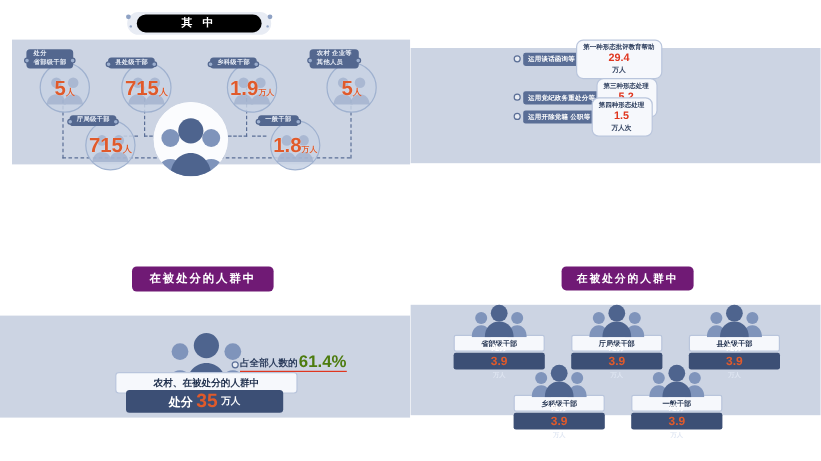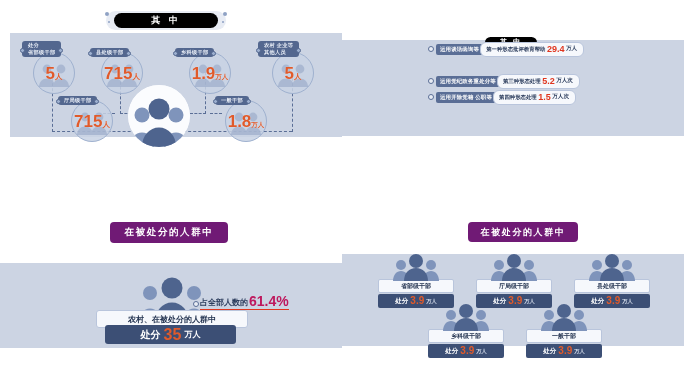--- a/index.html
+++ b/index.html
@@ -87,40 +87,41 @@
   .frow .tagA{
     background:#5a6e96;color:#fff;font-size:5.4px;font-weight:bold;
     padding:2px 4px;border-radius:2px;white-space:nowrap;
     letter-spacing:.2px;
   }
   .frow .tagB{
     background:#f6f8fc;border:.8px solid #b9c5dc;border-radius:6px;
     color:#2b3c5c;font-size:5.4px;font-weight:bold;padding:2px 6px 2px 5px;
     white-space:nowrap;display:flex;align-items:center;gap:1.5px;
     margin-left:-3px;
+    flex-direction:column;
   }
   .frow .tagB .num{color:#e0361f;font-size:9px;line-height:1;font-weight:bold;}
   .frow .tagB .un{font-size:5.6px;}
 
   
   #p3{left:0;top:215px;width:342px;height:169px;background:#fff;}
   #p3 .band{left:0;top:48px;width:342px;height:85px;}
   .sec-title{
     position:absolute;background:#701a75;color:#fff;border-radius:4px;
     font-size:9.5px;font-weight:bold;letter-spacing:1.6px;
     display:flex;align-items:center;justify-content:center;
   }
   #p3-title{left:110px;top:7px;width:118px;height:21px;}
   #p3-people{position:absolute;left:138px;top:62px;width:68px;height:45px;}
   #p3-pct{
     position:absolute;left:200px;top:80px;display:flex;align-items:flex-end;
     gap:1px;border-bottom:1.2px solid #e0361f;padding-bottom:1px;
   }
   #p3-pct .lead{font-size:8px;font-weight:bold;color:#2b3c5c;}
-  #p3-pct .big{font-size:14px;font-weight:bold;color:#be185d;line-height:.95;}
+  #p3-pct .big{font-size:14px;font-weight:bold;color:#4d7c0f;line-height:.95;}
   #p3-pct .dotc{
     width:4px;height:4px;border-radius:50%;border:1px solid #5a6e96;
     background:#e8ecf4;position:absolute;left:-7px;bottom:2px;
   }
   #p3-cap{
     position:absolute;left:96px;top:95px;width:150px;height:16px;
     background:#f6f8fc;border:.8px solid #b9c5dc;border-radius:3px;
     display:flex;align-items:center;justify-content:center;
     font-size:8px;font-weight:bold;color:#22324f;
   }
@@ -140,21 +141,21 @@
   .card{position:absolute;width:76px;}
   .card .ppl{width:46px;height:28px;margin:0 auto;display:block;}
   .card .lbl{
     height:12px;background:#f6f8fc;border:.8px solid #b9c5dc;border-radius:2px;
     display:flex;align-items:center;justify-content:center;
     font-size:6px;font-weight:bold;color:#22324f;margin-top:-2px;
   }
   .card .vbar{
     height:14px;background:#3c4f75;border-radius:2px;color:#fff;
     display:flex;align-items:center;justify-content:center;gap:2px;
-    font-size:6.5px;font-weight:bold;margin-top:1px;
+    font-size:6.5px;font-weight:bold;margin-top:1px;flex-direction:column;
   }
   .card .vbar .big{color:#e05a2b;font-size:10px;line-height:1;}
   .card .vbar .un{font-size:5.2px;color:#dfe6f2;}
 </style>
 </head>
 <body>
 
 <div class="panel" id="p1">
   <div class="band"></div>
 

